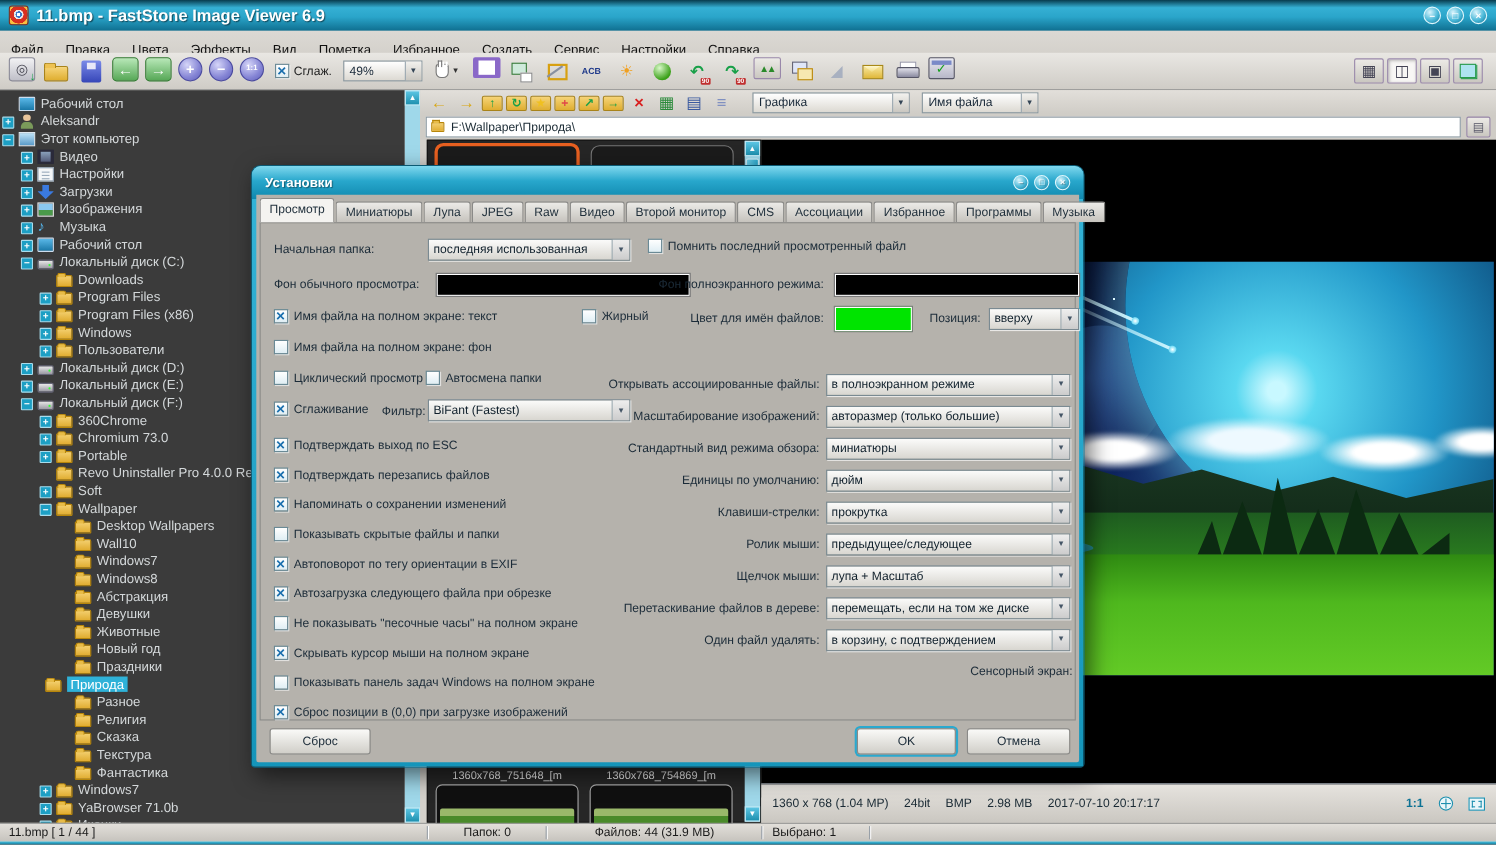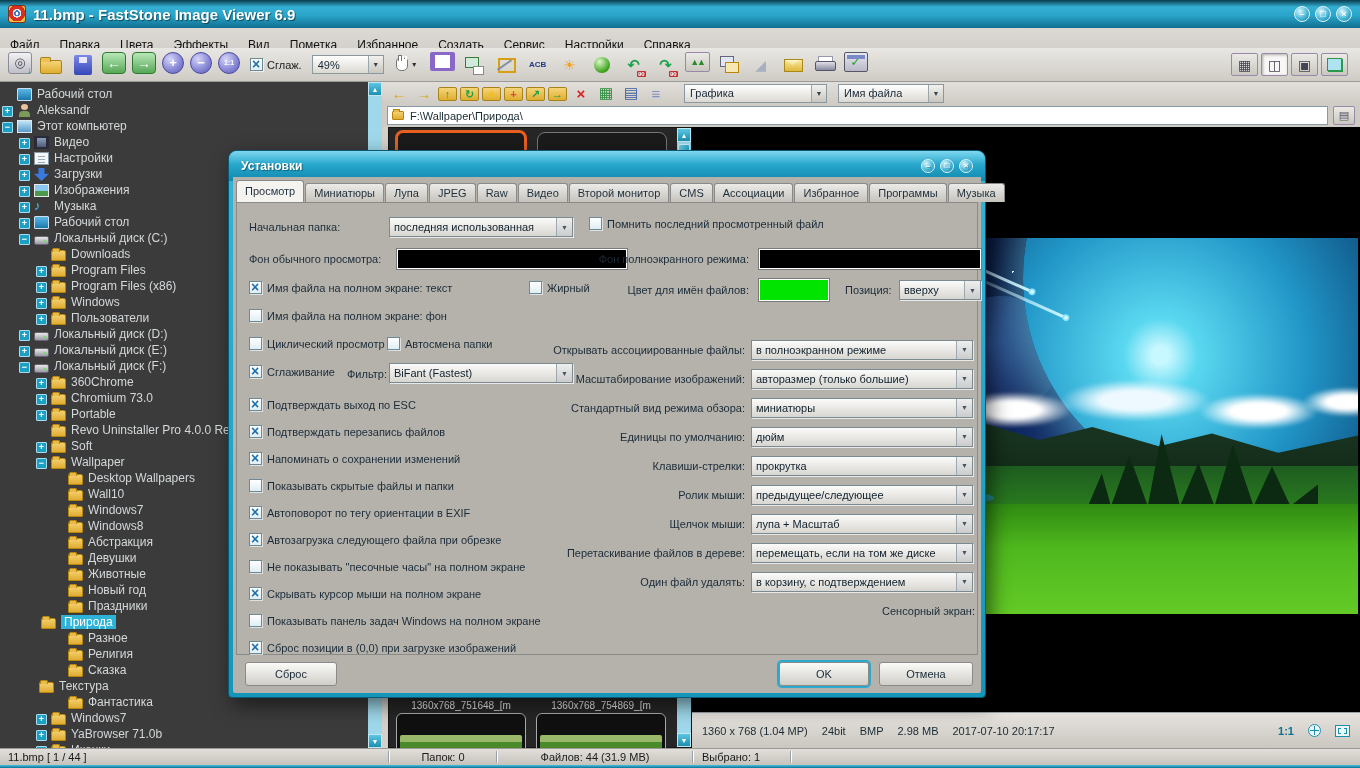--- a/index.html
+++ b/index.html
@@ -461,21 +461,21 @@
       <div class="trow" style="padding-left: 53px;">
         <span class="exp"></span>
         <span class="ic ic-folder"></span>
         <span class="tl">Религия</span>
       </div>
       <div class="trow" style="padding-left: 53px;">
         <span class="exp"></span>
         <span class="ic ic-folder"></span>
         <span class="tl">Сказка</span>
       </div>
-      <div class="trow" style="padding-left: 24px;">
+      <div class="trow" style="padding-left: 53px;">
         <span class="exp"></span>
         <span class="ic ic-folder"></span>
         <span class="tl">Текстура</span>
       </div>
       <div class="trow" style="padding-left: 53px;">
         <span class="exp"></span>
         <span class="ic ic-folder"></span>
         <span class="tl">Фантастика</span>
       </div>
       <div class="trow" style="padding-left: 36px;">

